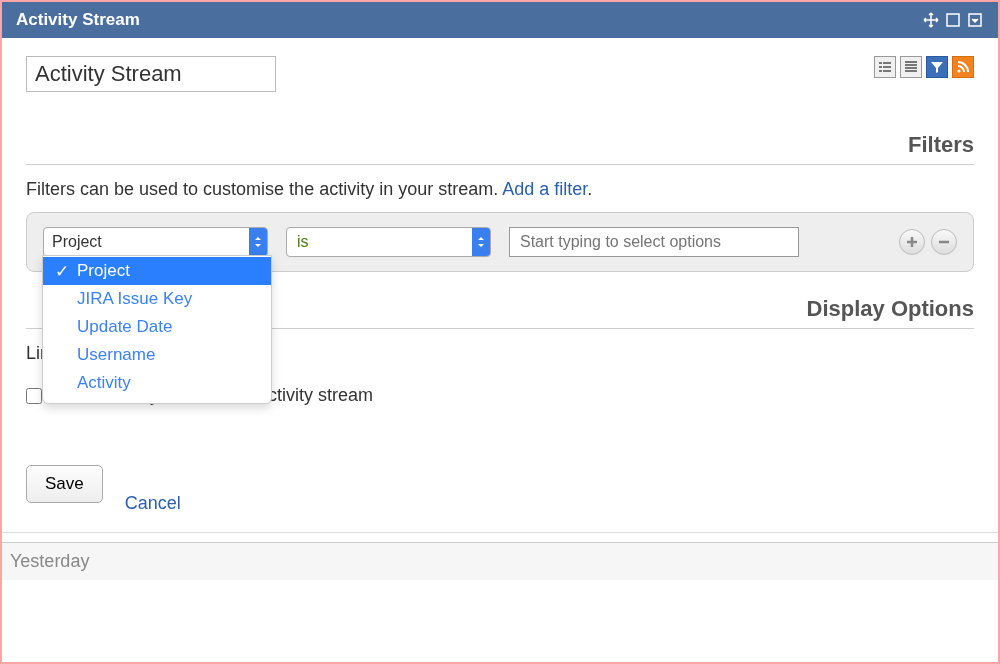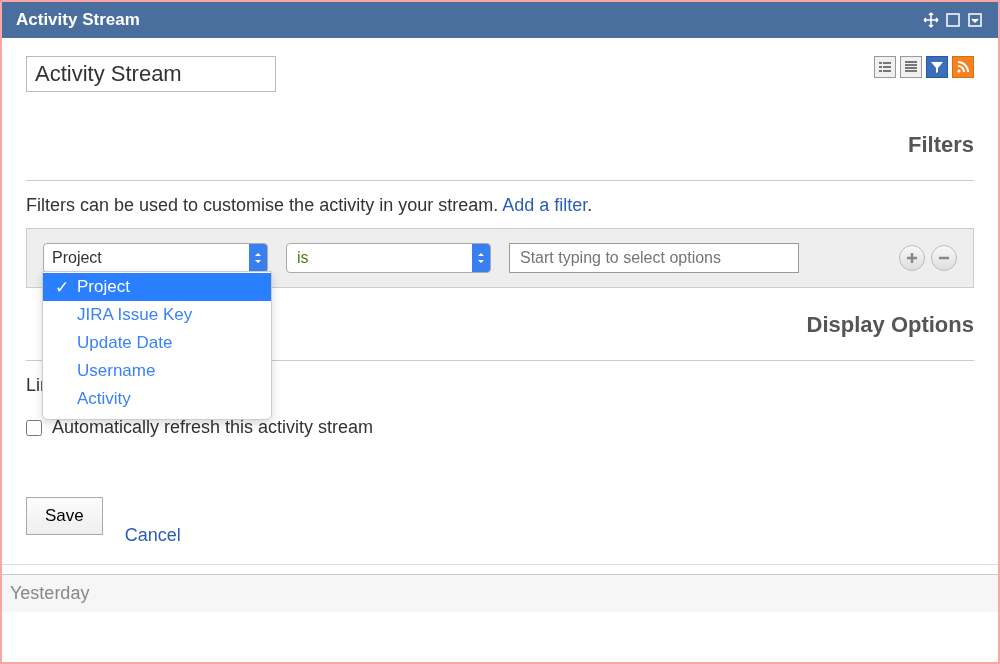--- a/index.html
+++ b/index.html
@@ -16,27 +16,27 @@
 .panel-body { padding: 18px 24px 0 24px; background: #fff; position: relative; }
 
 .title-row { display: flex; justify-content: space-between; align-items: flex-start; }
 .title-input { border: 1px solid #bbb; padding: 4px 8px; font-size: 22px; color: #333; width: 250px; font-family: inherit; }
 .toolbar-icons { display: flex; gap: 4px; }
 .toolbar-icons .ticon { width: 22px; height: 22px; border: 1px solid #999; display: flex; align-items: center; justify-content: center; cursor: pointer; background: #f0f0f0; }
 .toolbar-icons .ticon.active { background: #3a6fba; border-color: #2a5a9a; }
 .toolbar-icons .ticon.rss { background: #f58220; border-color: #d66f0f; }
 .toolbar-icons svg { width: 16px; height: 16px; }
 
-.section-header { text-align: right; font-size: 22px; font-weight: bold; color: #555; border-bottom: 1px solid #ccc; padding-bottom: 22px; margin-top: 40px; }
+.section-header { text-align: right; font-size: 22px; font-weight: bold; color: #555; border-bottom: 1px solid #ccc; padding-bottom: 6px; margin-top: 40px; }
 .section-header.display-opts { margin-top: 24px; }
 
 .helper-text { font-size: 18px; color: #333; margin-top: 14px; }
 .helper-text a { color: #2a5fb0; text-decoration: none; }
 
-.filter-box { background: #eee; border: 1px solid #ccc; border-radius: 0; padding: 14px 16px; margin-top: 12px; display: flex; align-items: center; gap: 18px; position: relative; }
+.filter-box { background: #eee; border: 1px solid #ccc; border-radius: 8px; padding: 14px 16px; margin-top: 12px; display: flex; align-items: center; gap: 18px; position: relative; }
 
 .select-wrap { position: relative; }
 .fake-select { border: 1px solid #aaa; border-radius: 4px; background: #fff; height: 30px; display: flex; align-items: center; padding: 0 8px; font-size: 16px; gap: 6px; cursor: pointer; position: relative; }
 .fake-select .arrows { margin-left: auto; width: 18px; height: 100%; background: #3a7ff0; border-radius: 0 3px 3px 0; display: flex; align-items: center; justify-content: center; position: absolute; right: 0; top: 0; }
 .fake-select .arrows svg { width: 10px; height: 14px; fill: #fff; }
 .sel-field { width: 225px; }
 .sel-op { width: 205px; padding-left: 10px; }
 .sel-op .selval { color: #4d7c0f; }
 
 .options-input { border: 1px solid #999; height: 30px; width: 290px; padding: 0 10px; font-size: 16px; color: #8b5cf6; font-family: inherit; }
@@ -50,21 +50,21 @@
 .dropdown-menu .dd-item.selected { background: #2a7fff; color: #fff; }
 .dropdown-menu .dd-item.selected::before { content: "✓"; position: absolute; left: 12px; color: #fff; }
 
 .limit-row { margin-top: 10px; font-size: 18px; display: flex; align-items: center; gap: 6px; }
 .limit-input { width: 38px; height: 28px; border: 1px solid #aaa; border-radius: 3px; text-align: center; font-size: 17px; font-family: inherit; }
 
 .refresh-row { margin-top: 18px; font-size: 18px; display: flex; align-items: center; gap: 10px; }
 .refresh-row input[type=checkbox] { width: 16px; height: 16px; }
 
 .buttons-row { margin-top: 48px; display: flex; align-items: center; gap: 22px; padding-bottom: 18px; }
-.save-btn { border: 1px solid #aaa; border-radius: 0; background: linear-gradient(#fdfdfd,#eee); padding: 8px 18px; font-size: 17px; cursor: pointer; font-family: inherit; }
+.save-btn { border: 1px solid #aaa; border-radius: 5px; background: linear-gradient(#fdfdfd,#eee); padding: 8px 18px; font-size: 17px; cursor: pointer; font-family: inherit; }
 .cancel-link { color: #2a5fb0; text-decoration: none; font-size: 18px; cursor: pointer; margin-top: 39px; }
 
 .history-section { border-top: 1px solid #ccc; background: #f6f6f6; padding: 8px 14px; font-size: 18px; color: #888; margin: 0 -6px; }
 .outer-sep { height: 10px; background: #fff; border-top: 1px solid #ddd; }
 
 </style>
 </head>
 <body>
 
 <div class="panel">

